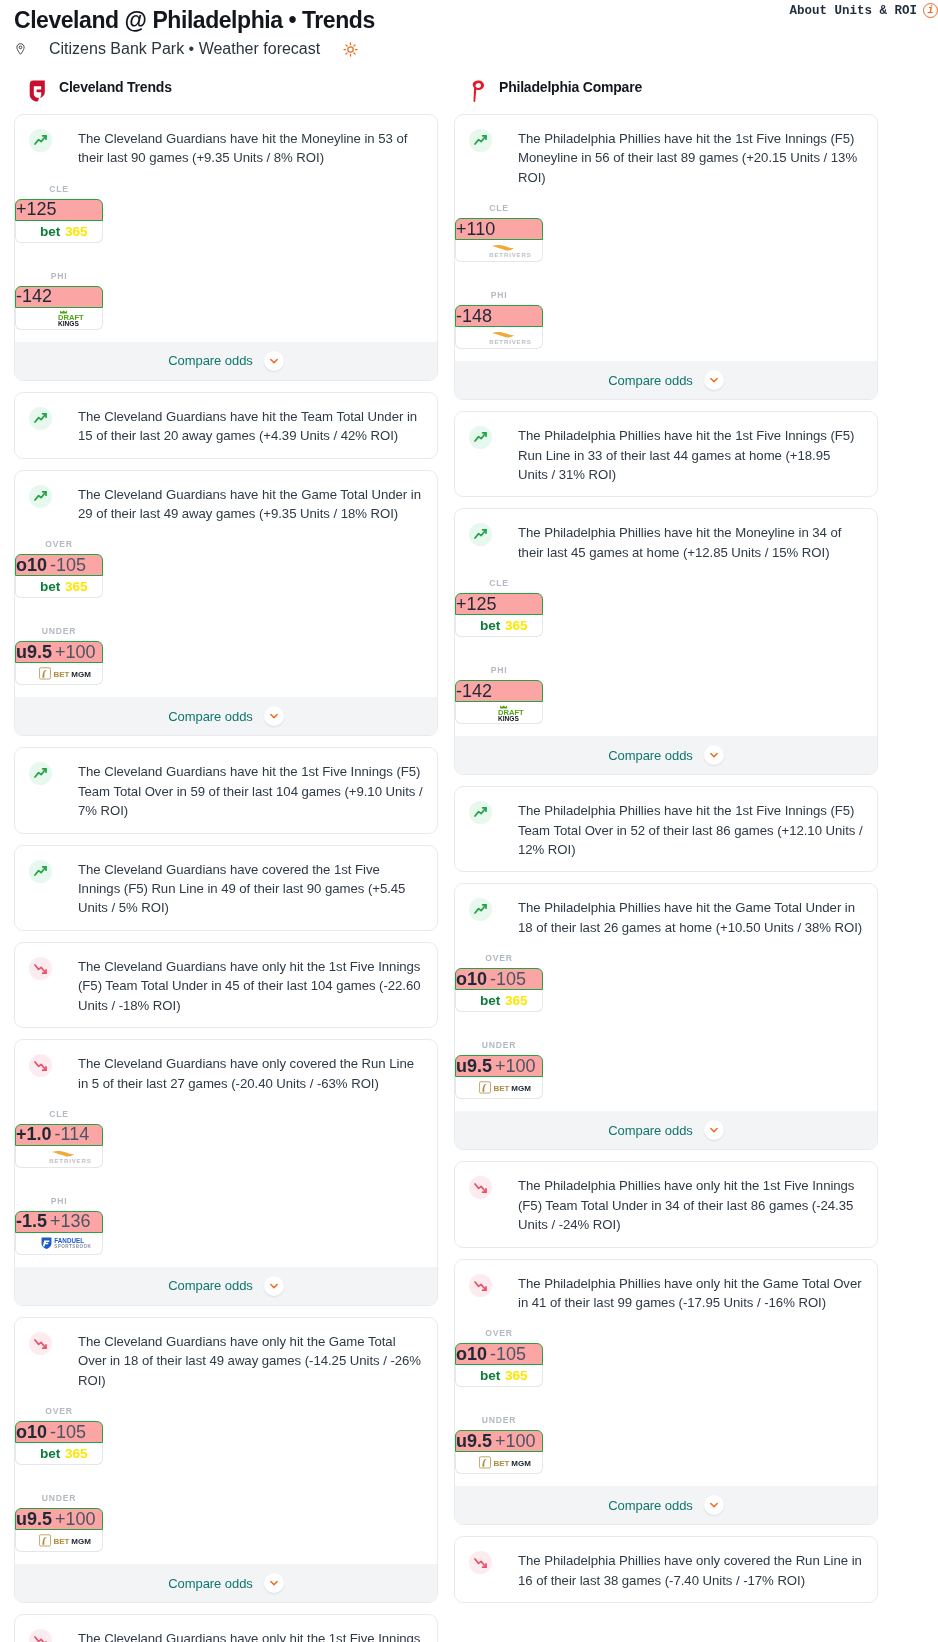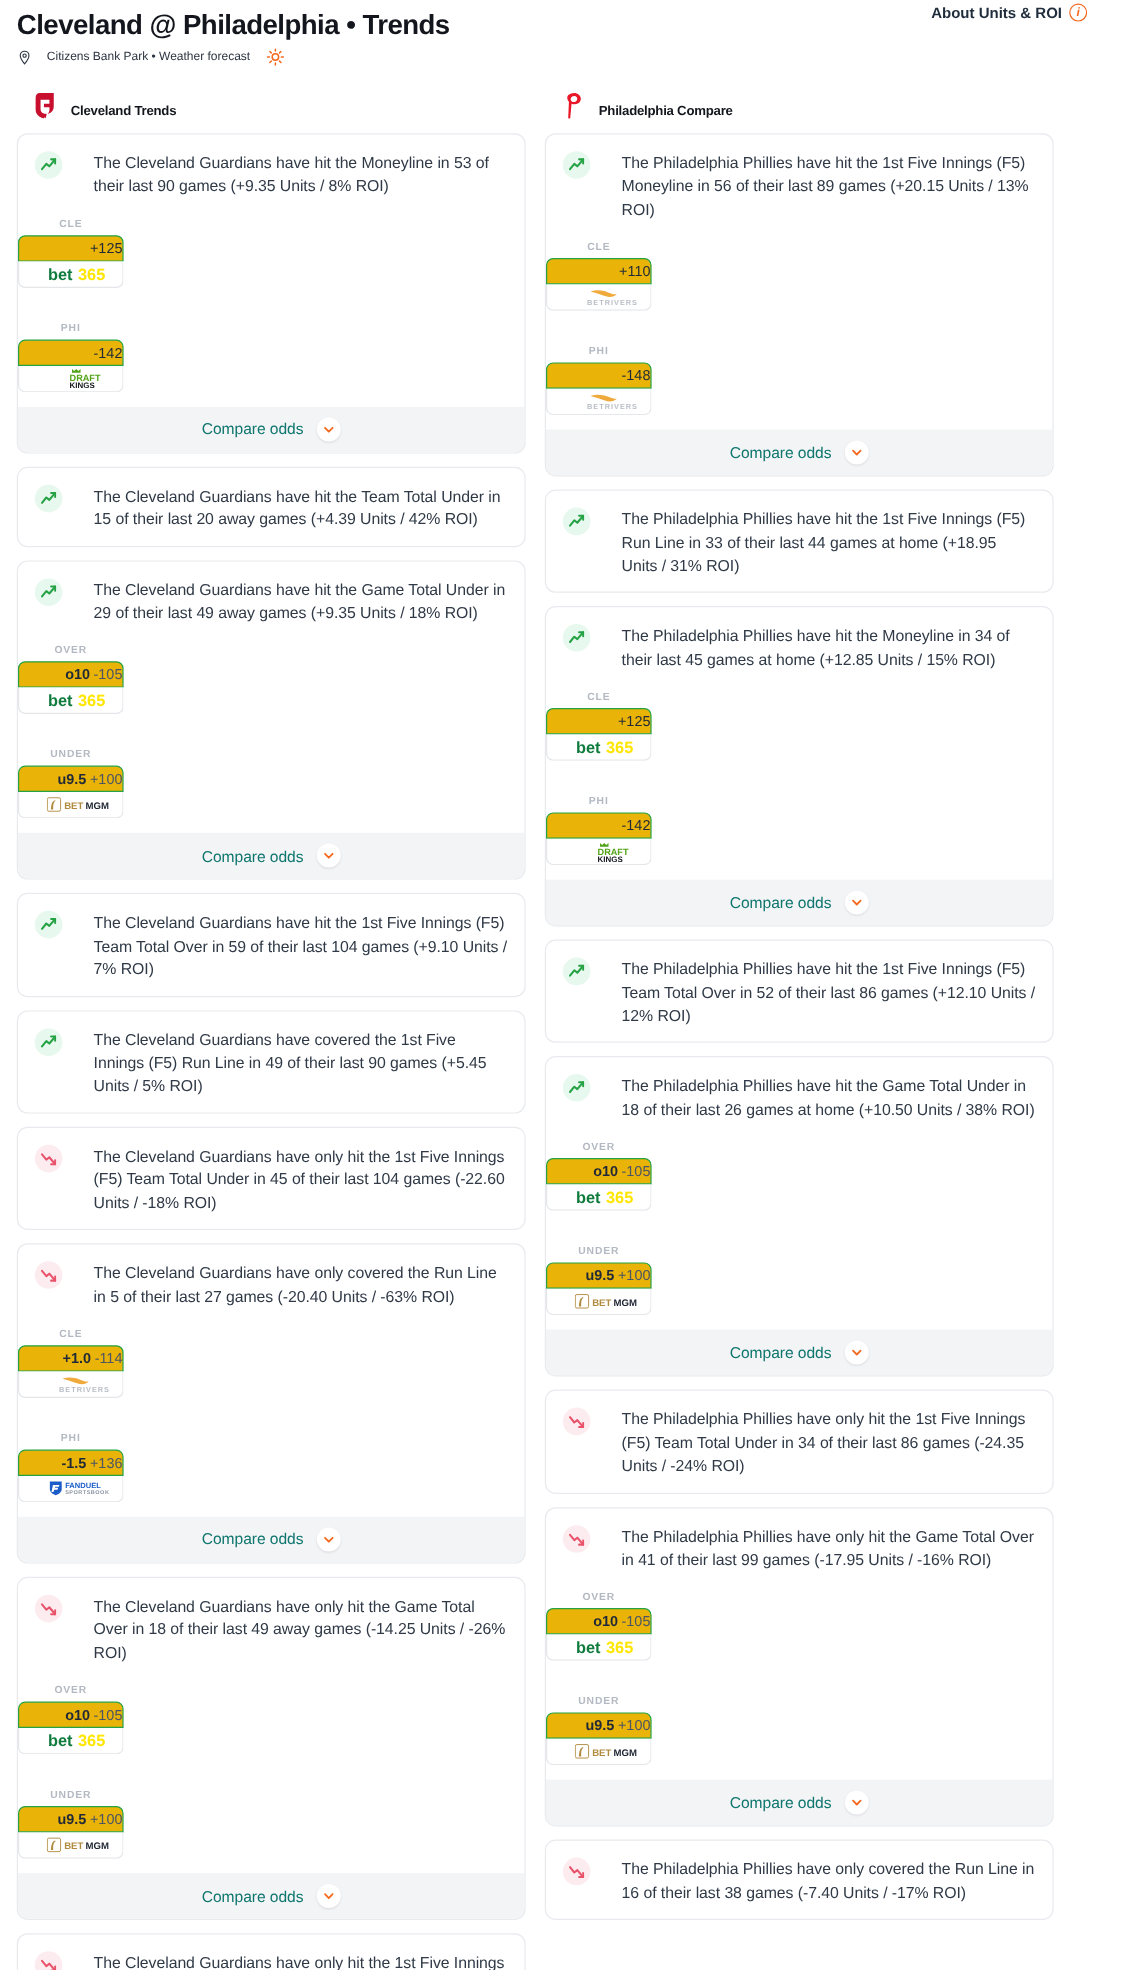--- a/index.html
+++ b/index.html
@@ -8,49 +8,49 @@
     width: 938px;
     background: #ffffff;
     font-family: "Liberation Sans", sans-serif;
     color: #1f2937;
     -webkit-font-smoothing: antialiased;
   }
 
   
   .page-head { position: relative; padding: 6px 14px 0 14px; }
   .about-row {
-    position: absolute; top: 3px; right: 32px;
+    position: absolute; top: 3px; right: 0;
     display: flex; align-items: center; gap: 6px;
-    font-size: 12.5px; font-weight: 700; color: #1f2d3d;
+    font-size: 12.5px; font-weight: 700; color: #1f2d3d; font-family: Liberation Mono, monospace;
   }
   .info-circle {
     width: 15px; height: 15px; border-radius: 50%;
     border: 1.6px solid #f4691f; color: #f4691f;
     font-size: 10px; font-weight: 700; font-style: italic;
     display: flex; align-items: center; justify-content: center;
     line-height: 1;
   }
   h1.title {
     margin: 0; font-size: 23px; line-height: 28px;
     font-weight: 800; letter-spacing: -0.45px; color: #13161c;
   }
   .venue-row {
-    display: flex; align-items: center; gap: 12px;
-    margin-top: 6px; font-size: 10px; color: #2b3440; font-weight: 400;
+    display: flex; align-items: center; gap: 22px;
+    margin-top: 6px; font-size: 16px; color: #2b3440; font-weight: 400;
   }
   .pin-icon { width:13px; height:14px; display:block; flex:none; }
   .sun-icon { width:15px; height:15px; display:block; flex:none; margin-left:1px; }
 
   
   .columns { display: flex; gap: 16px; padding: 0 14px; margin-top: 21px; align-items: flex-start; }
   .col { width: 424px; flex: none; }
 
   .col-head {
-    display: flex; align-items: flex-end; gap: 10px;
-    margin: 0 0 12px 14px; font-size: 11px; font-weight: 800;
+    display: flex; align-items: flex-start; gap: 10px;
+    margin: 0 0 12px 14px; font-size: 14px; font-weight: 800;
     letter-spacing: -0.2px; color: #13161c;
   }
   .team-logo { width: 21px; height: 23px; flex: none; display:block; }
 
   
   .card {
     background: #ffffff;
     border: 1px solid #e8eaee;
     border-radius: 9px;
     margin-bottom: 11px;
@@ -72,22 +72,22 @@
 
   
   .odds-wrap { display: flex; justify-content: center; gap: 28px; padding: 4px 0 12px 0; flex-direction: column; }
   .odds-col { width: 88px; }
   .odds-label {
     text-align: center; font-size: 8.6px; letter-spacing: 0.75px;
     color: #b3b9c2; font-weight: 700; margin-bottom: 5px;
   }
   .odds-box {
     border: 1px solid #25a244; border-radius: 6px 6px 0 0;
-    height: 22px; display:flex; align-items:center; justify-content:flex-end;
-    background: #eab308; font-size: 12px; color: #1f2937;
+    height: 22px; display:flex; align-items:center; justify-content:flex-start;
+    background: #fca5a5; font-size: 18px; color: #1f2937;
   }
   .odds-box .val { font-weight: 700; }
   .odds-box .px  { font-weight: 400; color:#4b5563; margin-left: 3px; }
   .odds-box.single { font-weight: 400; }
   .book-box {
     border: 1px solid #e4e6ea; border-top: none; border-radius: 0 0 6px 6px;
     height: 22px; display:flex; align-items:center; justify-content:center;
     background: #fff; overflow:hidden;padding-left:23px;
   }
   .book-box svg { display:block; }

